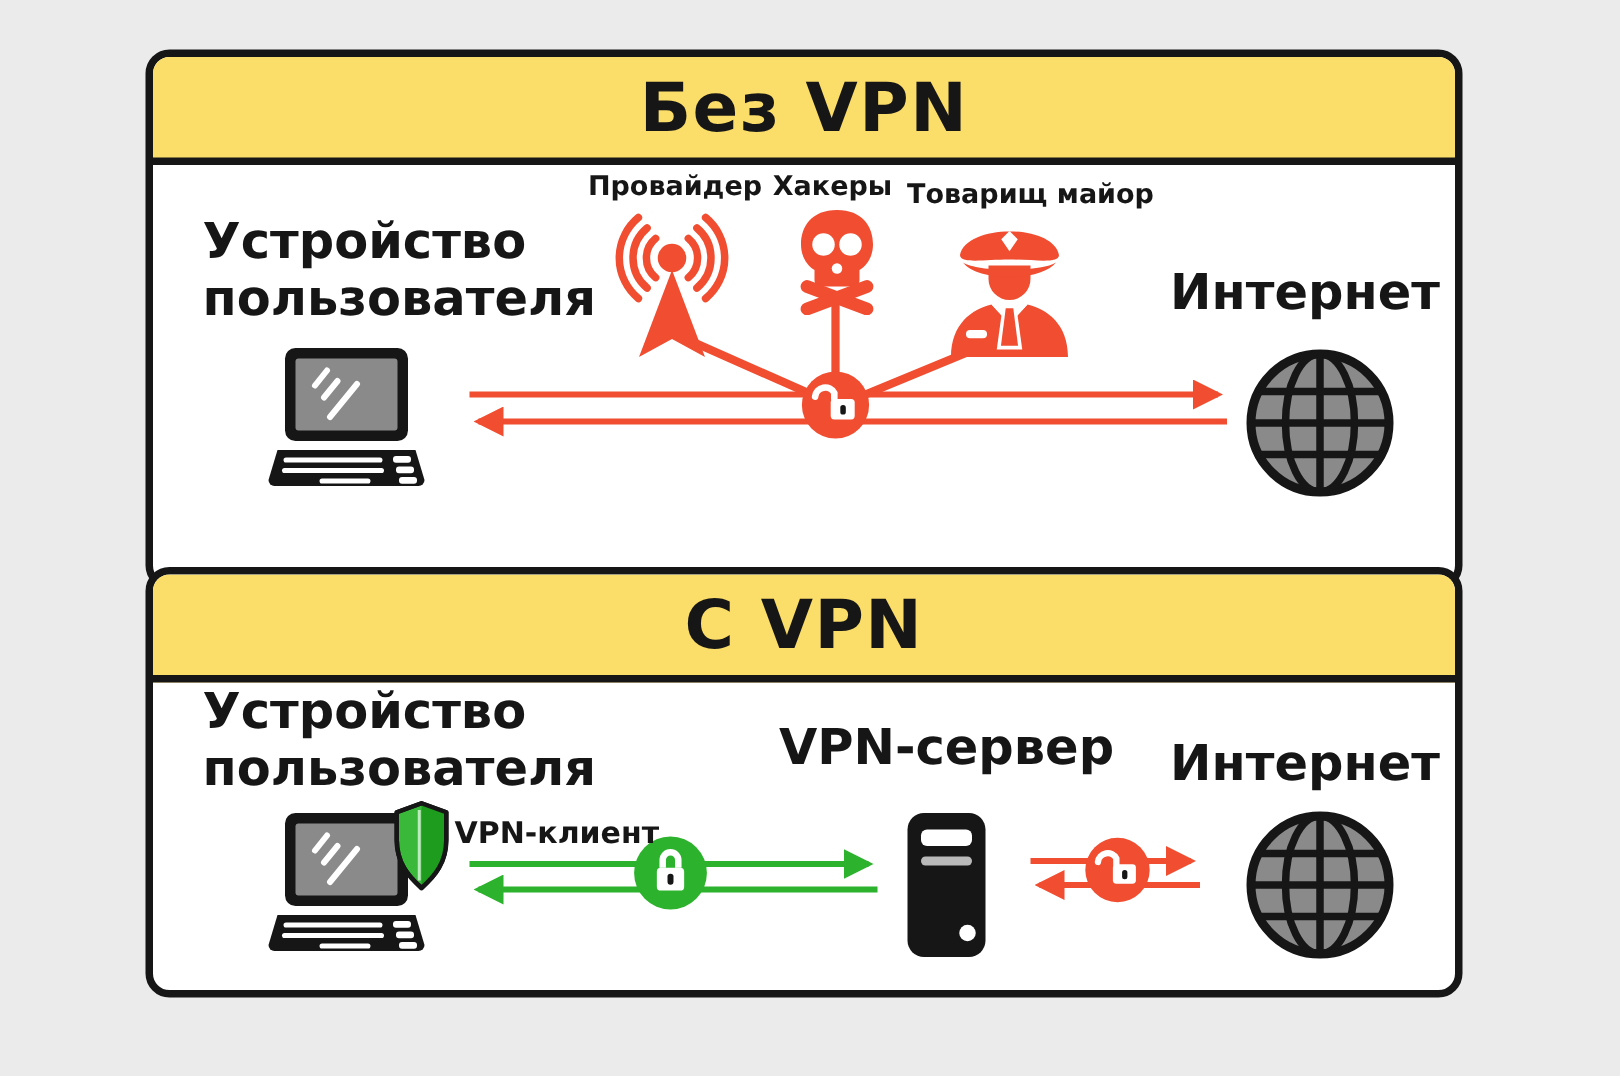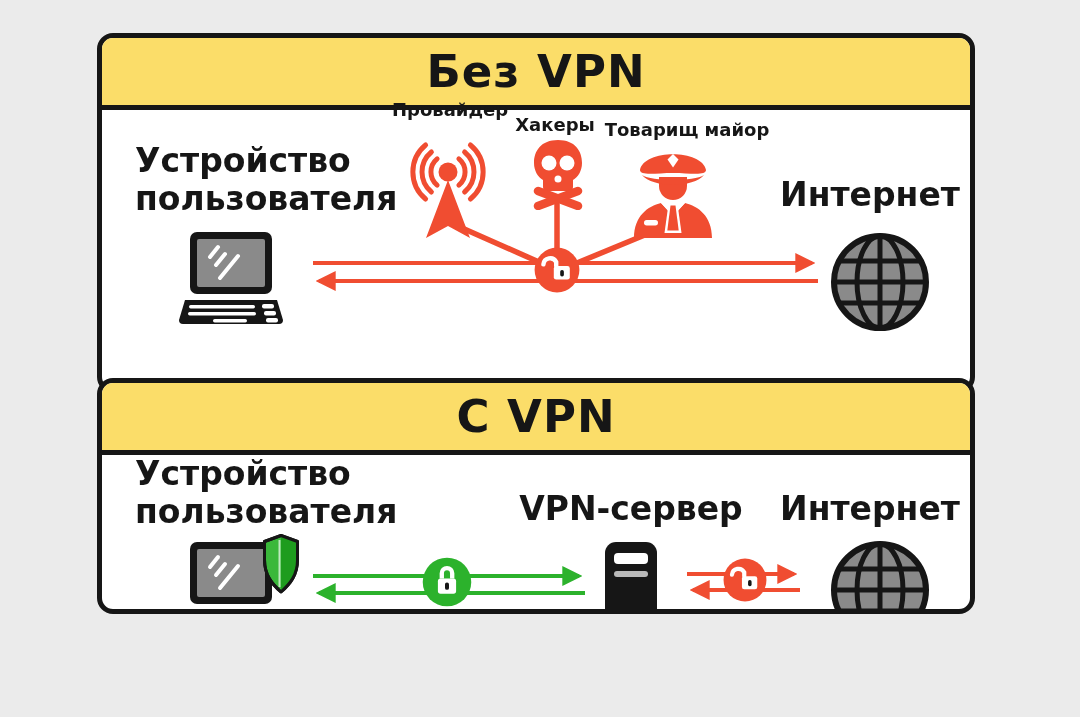--- a/index.html
+++ b/index.html
@@ -9,21 +9,21 @@
     font-family:"DejaVu Sans","Liberation Sans",sans-serif;
     font-weight:bold;
     color:var(--c-ink,#161616);
   }
   .stage{position:relative;width:1080px;height:717px}
   .panel{
     position:absolute;left:97px;width:878px;background:var(--c-panel,#ffffff);
     border:5px solid var(--c-ink,#161616);border-radius:16px;overflow:hidden;
   }
   #panel-no-vpn{top:33px;height:360px}
-  #panel-vpn{top:378px;height:236px}
+  #panel-vpn{top:378px;height:287px}
   .panel-header{
     height:72px;background:var(--c-yellow,#fbdd69);
     border-bottom:5px solid var(--c-ink,#161616);
     display:flex;align-items:center;justify-content:center;
     font-size:45px;letter-spacing:1px;
   }
   .abs{position:absolute}
   .label{position:absolute;text-align:center;line-height:1.16;white-space:nowrap}
   .lbl-lg{font-size:33px}
   .lbl-sm{font-size:18px}
@@ -72,21 +72,21 @@
         <line x1="455" y1="166" x2="455" y2="232"></line>
         <line x1="550" y1="194" x2="458" y2="232"></line>
       </g>
       <g class="s-red" stroke-width="4">
         <line x1="211" y1="225" x2="710" y2="225" marker-end="url(#mk-red-1)"></line>
         <line x1="716" y1="243" x2="217" y2="243" marker-end="url(#mk-red-1)"></line>
       </g>
       <use href="#sym-lock-open" x="431" y="208" width="48" height="48" class="use-red"></use>
     </svg>
 
-    <div class="label lbl-sm ctr" style="left:348px;top:62px">Провайдер</div>
+    <div class="label lbl-sm ctr" style="left:348px;top:77px">Провайдер</div>
     <div class="label lbl-sm ctr" style="left:453px;top:77px">Хакеры</div>
     <div class="label lbl-sm ctr" style="left:585px;top:82px">Товарищ майор</div>
 
     <div class="label lbl-lg" style="left:33px;top:104px;width:200px">
       <span style="display:block">Устройство</span>
       <span style="display:block">пользователя</span>
     </div>
 
     <div class="label lbl-lg ctr" style="left:768px;top:138px">Интернет</div>
 
@@ -179,21 +179,21 @@
       </g>
       <use href="#sym-lock-closed" x="319" y="173" width="52" height="52" class="use-green"></use>
       <use href="#sym-lock-open" x="620" y="174" width="46" height="46" class="use-red"></use>
     </svg>
 
     <div class="label lbl-lg" style="left:33px;top:72px;width:200px">
       <span style="display:block">Устройство</span>
       <span style="display:block">пользователя</span>
     </div>
 
-    <div class="label lbl-lg ctr" style="left:529px;top:107px">VPN-сервер</div>
+    <div class="label lbl-lg ctr" style="left:529px;top:96px">VPN-сервер</div>
     <div class="label lbl-lg ctr" style="left:768px;top:107px">Интернет</div>
 
     <svg class="abs" style="left:73px;top:157px" width="110" height="97" viewBox="0 0 110 97">
       <rect x="15" y="2" width="82" height="62" rx="7" class="f-ink"></rect>
       <rect x="22" y="9" width="68" height="48" rx="2" class="f-gray"></rect>
       <g stroke="#fff" stroke-width="4" stroke-linecap="round">
         <line x1="35" y1="27" x2="43" y2="17"></line>
         <line x1="41" y1="35" x2="50" y2="24"></line>
         <line x1="45" y1="48" x2="63" y2="26"></line>
       </g>
@@ -207,20 +207,21 @@
         <rect x="38" y="89" width="34" height="3.4" rx="1.7"></rect>
       </g>
     </svg>
 
     <svg class="abs" style="left:160px;top:150px" width="38" height="62" viewBox="0 0 38 62">
       <path d="M19,2.5 L35.5,8.5 V27 C35.5,42 28,51 19,59 C10,51 2.5,42 2.5,27 V8.5 Z" fill="var(--c-green-light,#3ab83a)" class="s-ink" stroke-width="3" stroke-linejoin="round"></path>
       <path d="M19,2.5 L35.5,8.5 V27 C35.5,42 28,51 19,59 Z" fill="var(--c-green-dark,#1e9c1e)"></path>
       <path d="M19,2.5 L35.5,8.5 V27 C35.5,42 28,51 19,59 C10,51 2.5,42 2.5,27 V8.5 Z" fill="none" class="s-ink" stroke-width="3" stroke-linejoin="round"></path>
       <line x1="17.5" y1="7" x2="17.5" y2="54" stroke="#bfe9bf" stroke-width="2"></line>
     </svg>
+    <div class="label lbl-md" style="left:201px;top:161px">VPN-клиент</div>
 
     <svg class="abs" style="left:499px;top:157px" width="60" height="100" viewBox="0 0 60 100">
       <rect x="4" y="2" width="52" height="96" rx="11" class="f-ink"></rect>
       <rect x="13" y="13" width="34" height="11" rx="4" fill="#fff"></rect>
       <rect x="13" y="31" width="34" height="6" rx="3" fill="#b9b9b9"></rect>
       <circle cx="44" cy="82" r="5.5" fill="#fff"></circle>
     </svg>
 
     <svg class="abs" style="left:726px;top:155px" width="104" height="104" viewBox="0 0 104 104">
       <circle cx="52" cy="52" r="46" class="f-gray s-ink" stroke-width="6"></circle>

